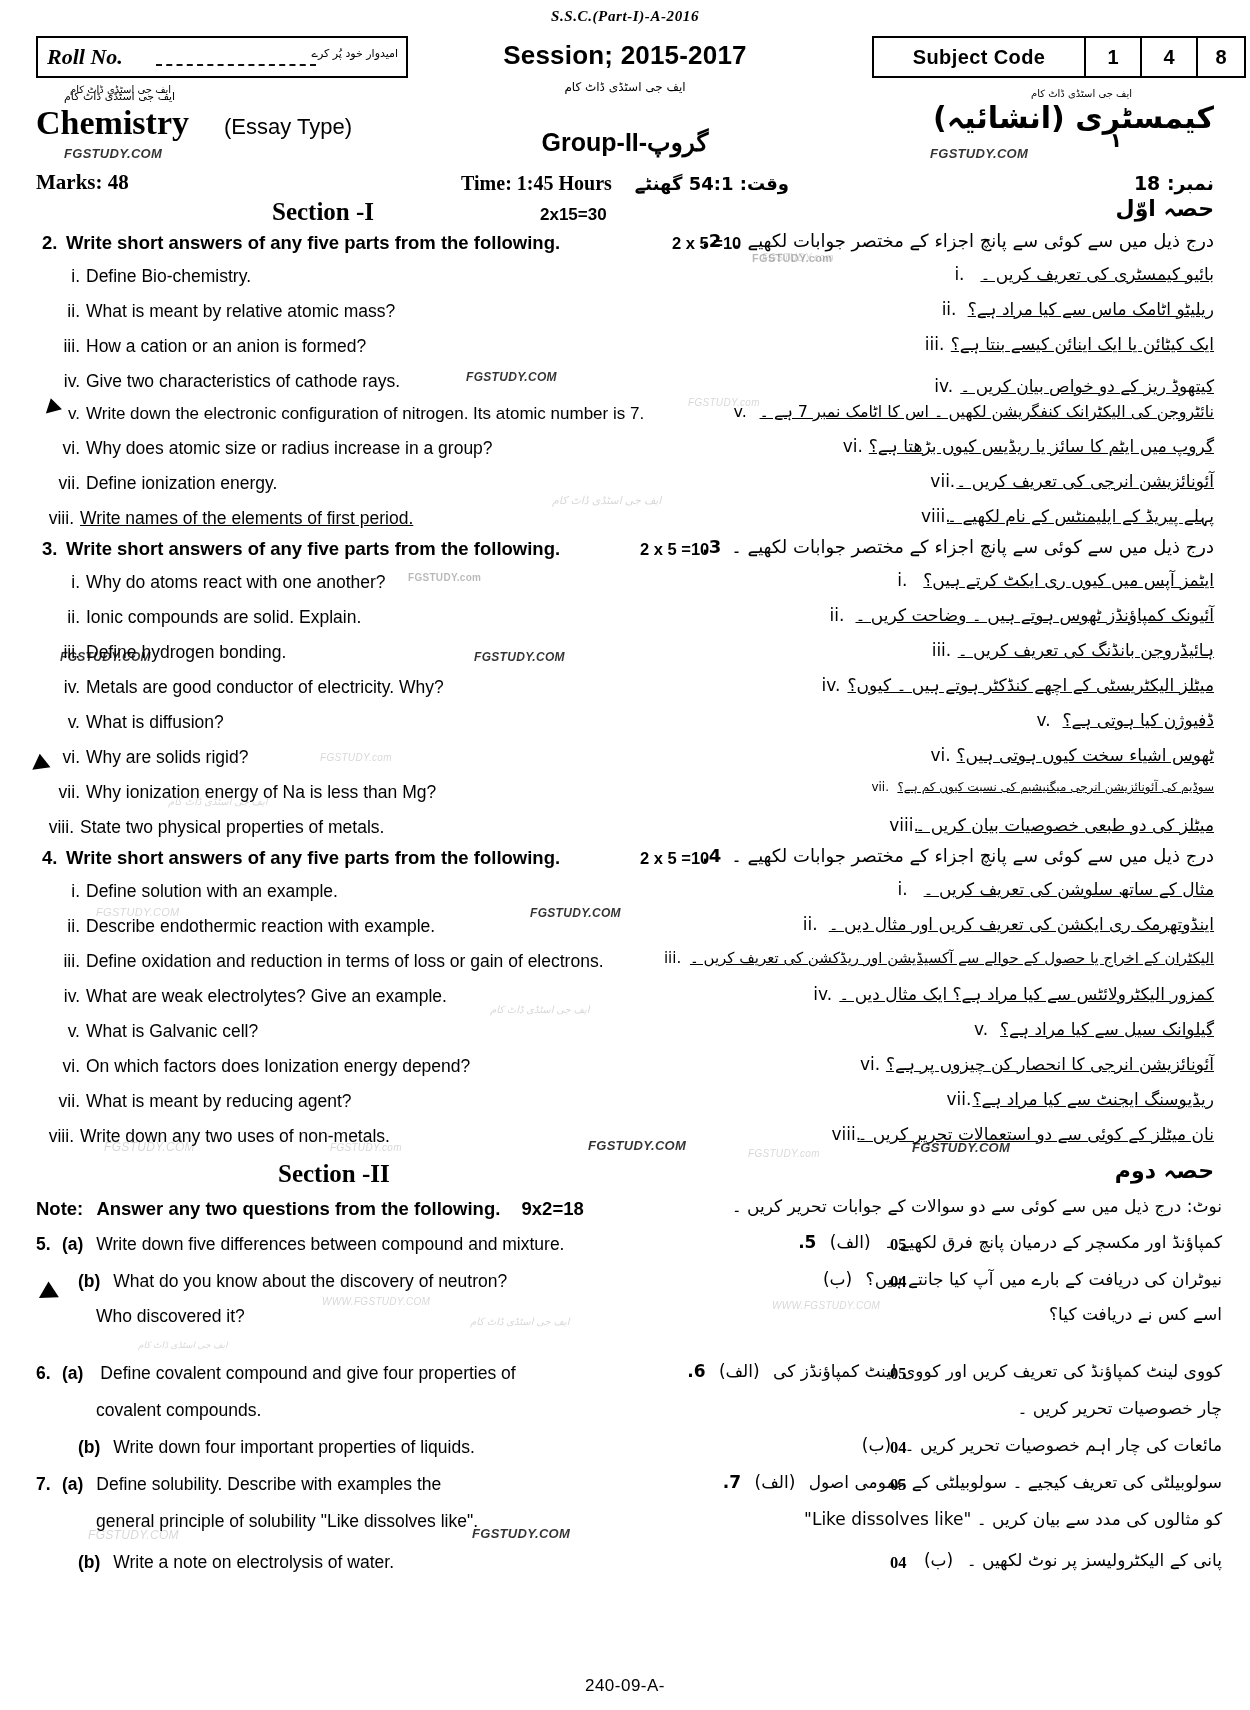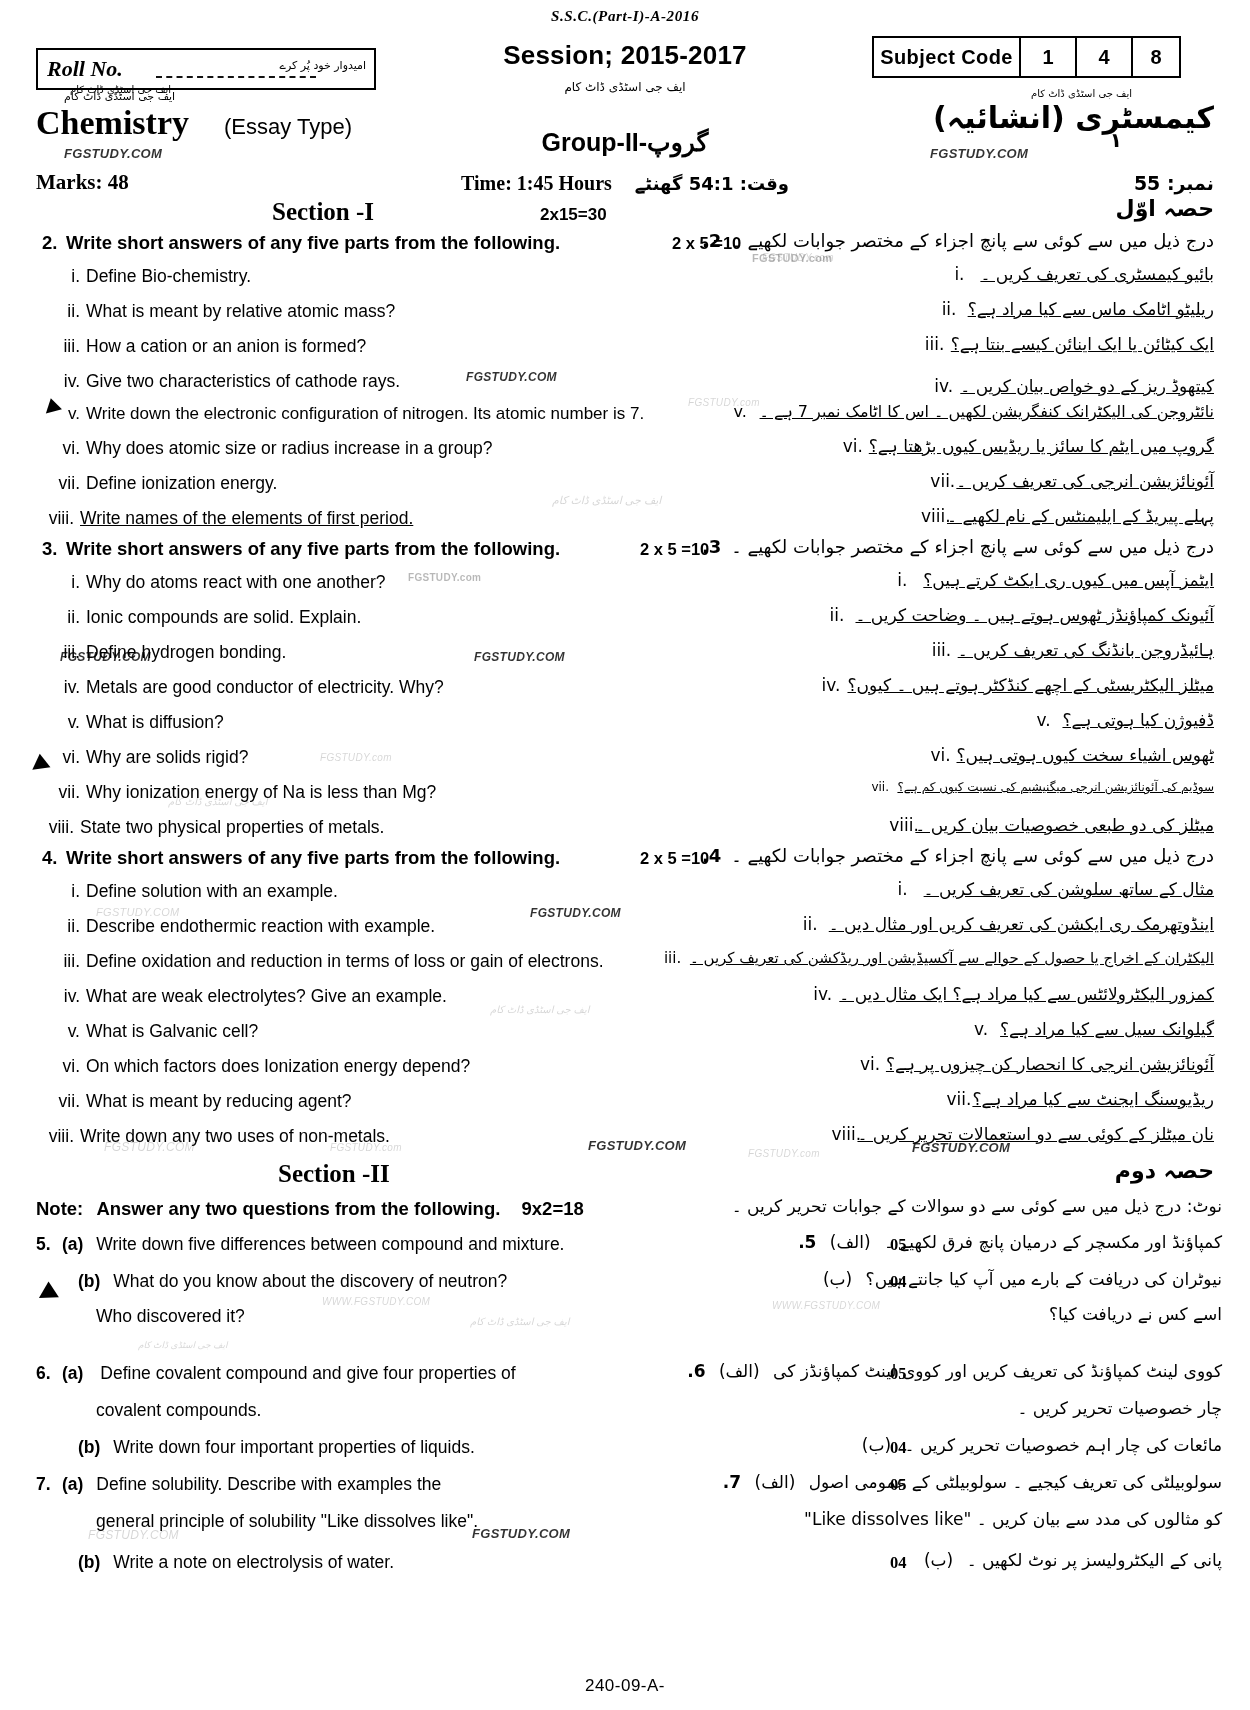--- a/index.html
+++ b/index.html
@@ -34,24 +34,23 @@
   }
   .wm.faint { opacity: .28; font-style: normal; font-weight: bold; }
   .wm.ghost { opacity: .16; font-weight: normal; }
 
   
   #paper { position: absolute; inset: 0; }
 
   .rollbox {
     position: absolute;
     left: 36px; top: 36px;
-    width: 340px; height: 42px;
+    width: 372px; height: 42px;
     border: 2px solid #000;
     box-sizing: border-box;
-    margin-top: 12px;
   }
   .rollbox .lbl {
     position: absolute; left: 9px; top: 6px;
     font-family: "Liberation Serif", serif;
     font-weight: bold; font-style: italic;
     font-size: 22px;
   }
   .rollbox .dash {
     position: absolute; left: 118px; top: 26px;
     width: 160px; border-bottom: 2px dashed #111;
@@ -69,21 +68,21 @@
     box-sizing: border-box;
     display: flex;
     align-items: stretch;
   }
   .subjbox .cell {
     display: flex; align-items: center; justify-content: center;
     border-right: 2px solid #000;
     box-sizing: border-box;
   }
   .subjbox .cell:last-child { border-right: none; }
-  .subjbox .title { width: 147px; font-size: 20px; font-weight: bold; letter-spacing: .4px; }
+  .subjbox .title { width: 212px; font-size: 20px; font-weight: bold; letter-spacing: .4px; }
   .subjbox .dig   { width: 56px;  font-size: 20px; font-weight: bold; }
   .subjbox .dig:last-child { width: 46px; }
 
   .sscline {
     position: absolute; left: 0; right: 0; top: 8px;
     text-align: center;
     font-family: "Liberation Serif", serif;
     font-style: italic; font-weight: bold;
     font-size: 15px;
     letter-spacing: .6px;
@@ -256,21 +255,21 @@
   <div class="subject-ur-small-r ur" style="font-size:10px;">ایف جی اسٹڈی ڈاٹ کام</div>
 
   <div class="groupline">Group-II-گروپ</div>
   <div class="group-mark-ur ur">۱</div>
 
   <div class="marks-en">Marks: 48</div>
   <div class="time-line">
     <span>Time: 1:45 Hours</span>
     <span class="ur" style="margin-left:18px; font-size:18px;">وقت: 1:45 گھنٹے</span>
   </div>
-  <div class="marks-ur ur">نمبر: 55</div>
+  <div class="marks-ur ur">نمبر: 81</div>
 
   <div class="wm" style="left:64px;  top:146px; font-size:13px;">FGSTUDY.COM</div>
   <div class="wm" style="left:930px; top:146px; font-size:13px;">FGSTUDY.COM</div>
 
   <div class="sec-head" style="left:272px; top:198px;">Section -I</div>
   <div class="sec-marks" style="left:540px; top:205px;">2x15=30</div>
   <div class="sec-head-ur ur" style="right:36px; top:196px;">حصہ اوّل</div>
 
   <div class="q-en" style="left:42px; top:232px;">
     <span class="num">2.</span><span>Write short answers of any five parts from the following.</span>

